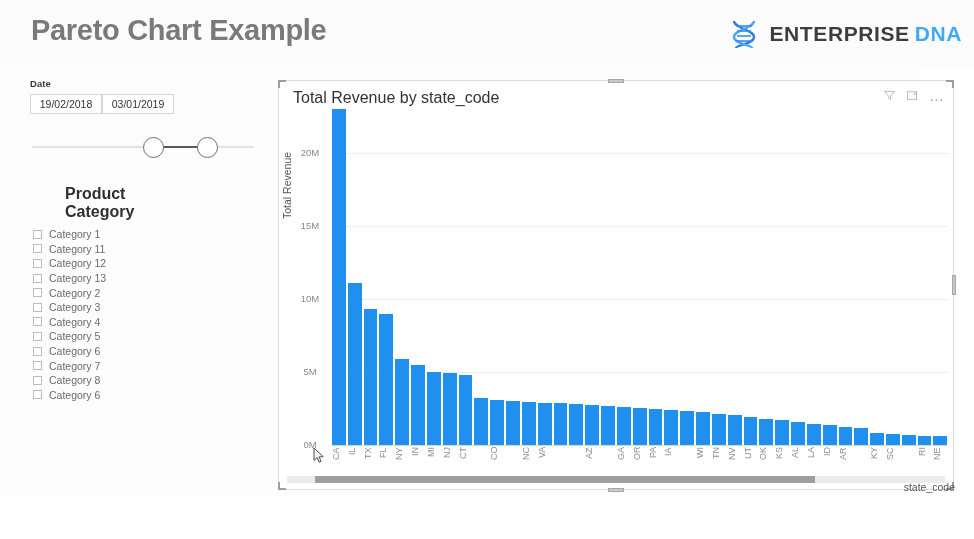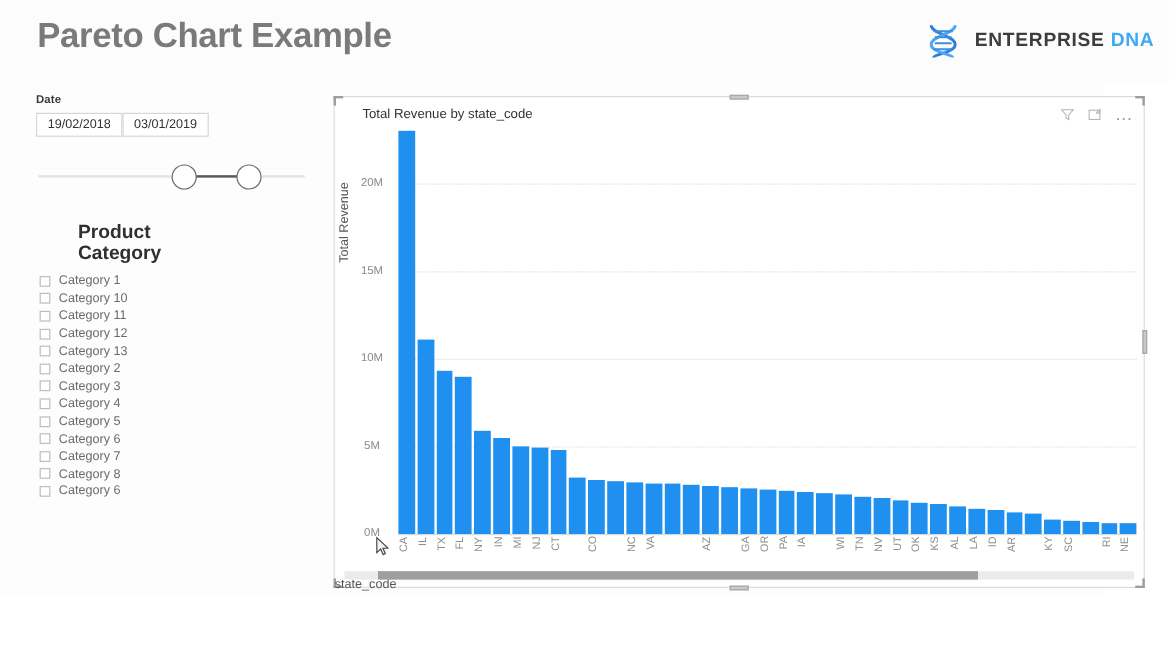--- a/index.html
+++ b/index.html
@@ -24,21 +24,21 @@
   #page-title {
     position: absolute; left: 31px; top: 14px;
     font-size: 29px; font-weight: bold;
     color: #7a7a7a; letter-spacing: -0.3px;
   }
   #logo-wrap {
     position: absolute; right: 12px; top: 18px;
     display: flex; align-items: center; gap: 9px;
   }
   #dna-icon { width: 34px; height: 32px; display: block; }
-  #logo-text { font-size: 16px; font-weight: bold; letter-spacing: 0.6px; }
+  #logo-text { font-size: 21px; font-weight: bold; letter-spacing: 0.6px; }
   #logo-enterprise { color: #3d3d3d; }
   #logo-dna { color: #3fa9f5; margin-left: 5px; }
 
   
   #date-slicer { position: absolute; left: 30px; top: 78px; width: 226px; }
   .slicer-label {
     font-size: 9.5px; color: #3b3b3b; font-weight: bold;
     margin-bottom: 5px; letter-spacing: 0.1px;
   }
   #date-inputs { display: flex; }
@@ -95,22 +95,22 @@
   #corner-br { right: -1px; bottom: -1px; border-left: none; border-top: none; }
   .sel-edge-handle {
     position: absolute; background: #c8c8c8;
     border: 1px solid #a8a8a8;
   }
   #handle-top { left: 50%; margin-left: -8px; top: -2.5px; width: 16px; height: 4px; }
   #handle-bottom { left: 50%; margin-left: -8px; bottom: -2.5px; width: 16px; height: 4px; }
   #handle-right { top: 50%; margin-top: -10px; right: -2.5px; width: 4px; height: 20px; }
 
   #chart-title {
-    position: absolute; left: 23px; top: 8px;
-    font-size: 11px; color: #333; font-weight: normal;
+    position: absolute; left: 14px; top: 8px;
+    font-size: 16px; color: #333; font-weight: normal;
   }
   #chart-icons {
     position: absolute; right: 8px; top: 8px;
     display: flex; align-items: center; gap: 10px;
   }
   .chart-icon { width: 13px; height: 13px; color: #b4b4b4; }
   #more-dots {
     font-size: 15px; color: #9b9b9b; line-height: 8px;
     letter-spacing: 1px;
   }
@@ -152,22 +152,22 @@
     display: flex; gap: 2px;
   }
   .x-label {
     flex: 1 1 0; font-size: 9px; color: #8e8e8e;
     writing-mode: vertical-rl; transform: rotate(180deg);
     text-align: right; white-space: nowrap; line-height: 1;
     display: flex; justify-content: flex-end;
   }
   #x-axis-title {
     position: absolute; left: 0; top: 372px;
-    width: 676px; text-align: left;
-    font-size: 10.5px; color: #555;
+    width: 676px; text-align: right;
+    font-size: 10.5px; color: #555; padding-left: 15px;
   }
 
   
   #h-scrollbar {
     position: absolute; left: 8px; bottom: 6px;
     width: 658px; height: 7px; background: #ebebeb;
   }
   #h-scroll-thumb {
     position: absolute; left: 28px; top: 0;
     width: 500px; height: 7px; background: #9e9e9e;
@@ -218,24 +218,20 @@
       <div class="slider-handle" id="slider-handle-end"></div>
     </div>
   </div>
 
   <div id="category-slicer">
     <div id="category-title">Product Category</div>
     <div id="category-list">
         <div class="cat-row">
           <span class="cat-check"></span>
           <span>Category 1</span>
-        </div>
-        <div class="cat-row">
-          <span class="cat-check"></span>
-          <span>Category 10</span>
         </div>
         <div class="cat-row">
           <span class="cat-check"></span>
           <span>Category 11</span>
         </div>
         <div class="cat-row">
           <span class="cat-check"></span>
           <span>Category 12</span>
         </div>
         <div class="cat-row">

